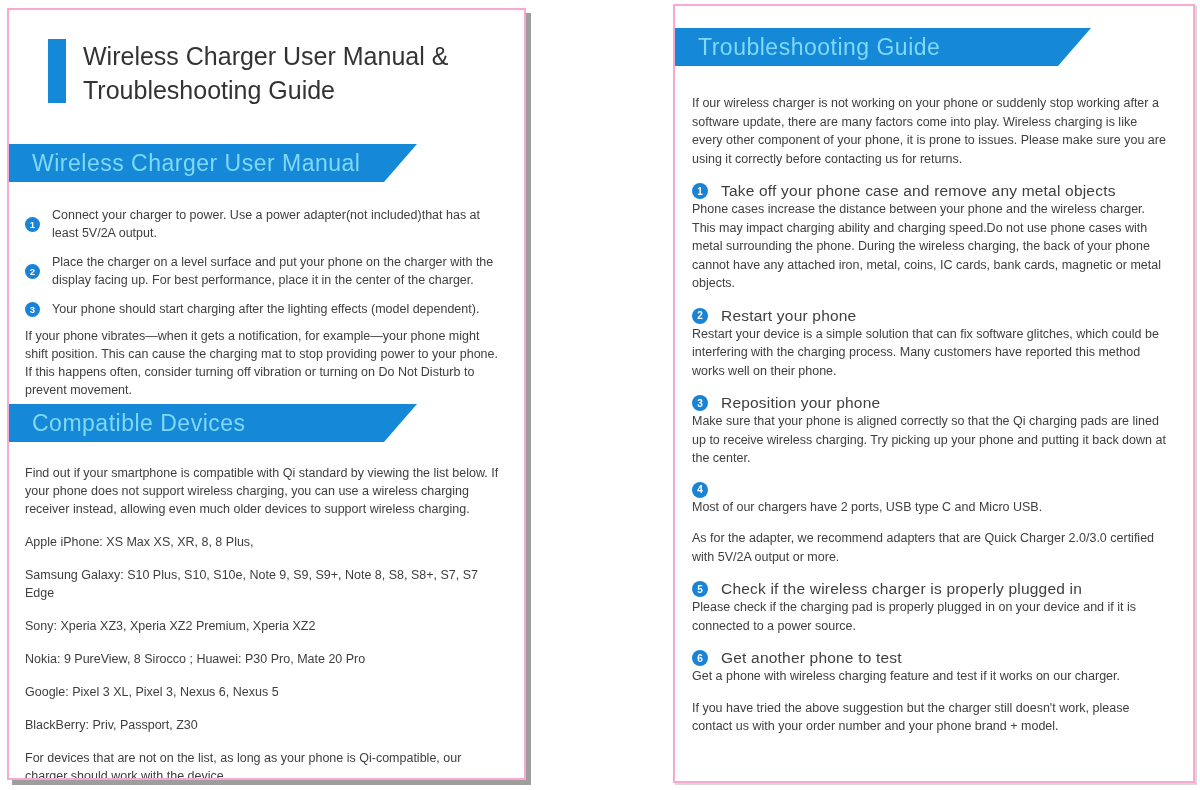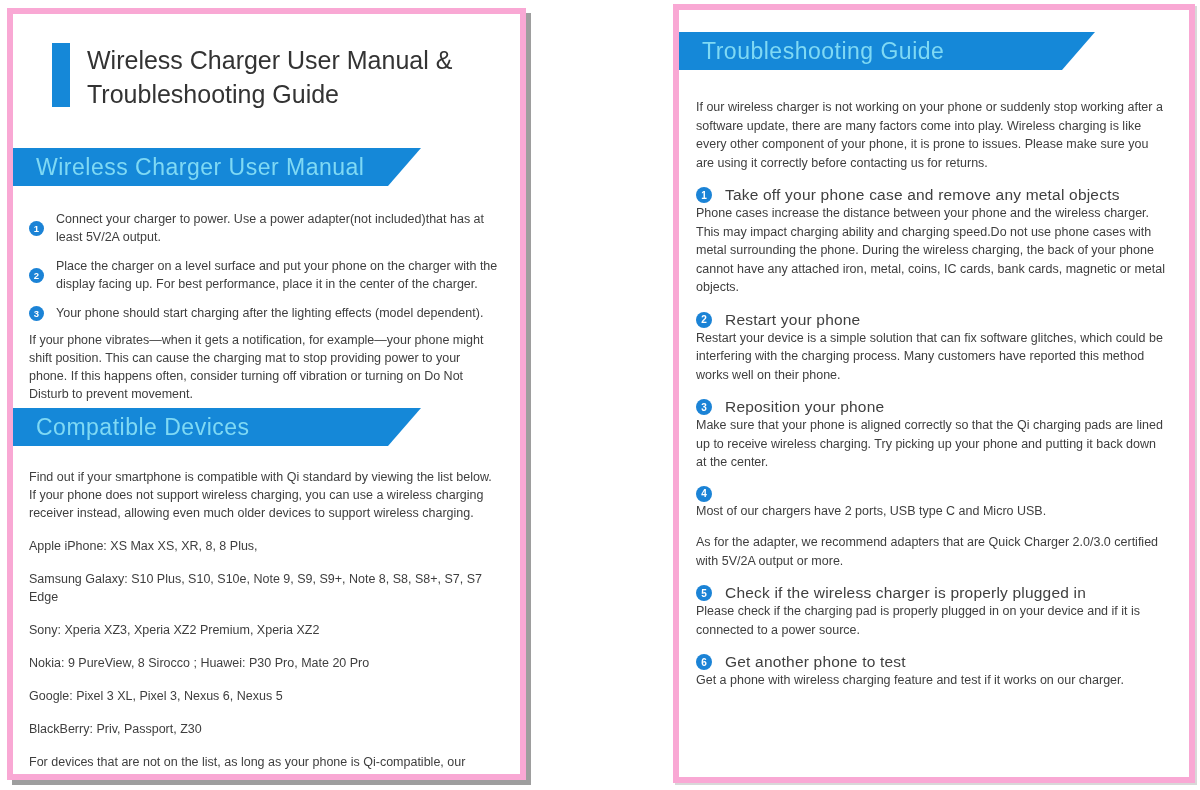--- a/index.html
+++ b/index.html
@@ -1,21 +1,21 @@
 <!DOCTYPE html>
 <html><head>
 <meta charset="utf-8">
 <style>
   html,body{margin:0;padding:0;}
   body{
     width:1200px;height:790px;position:relative;background:#ffffff;
     font-family:"Liberation Sans", sans-serif;color:#3e3e3e;
     -webkit-font-smoothing:antialiased;
   }
-  .page{position:absolute;background:#ffffff;border:6px solid #f9a8d4;box-sizing:border-box;overflow:hidden;}
+  .page{position:absolute;background:#ffffff;border:2px solid #f9a8d4;box-sizing:border-box;overflow:hidden;}
   .page-left{left:7px;top:8px;width:519px;height:772px;box-shadow:5px 5px 0 #9e9e9e;}
   .page-right{left:673px;top:4px;width:522px;height:779px;box-shadow:2px 2px 0 #d8d8d8;}
 
   
   .title-row{display:flex;gap:17px;margin:29px 20px 0 39px;}
   .title-bar{width:18px;height:64px;background:#1588d8;flex:0 0 18px;}
   .title-text{font-size:25px;line-height:34px;color:#333333;padding-top:0;}
 
   
   .banner{
@@ -145,13 +145,14 @@
     <span class="ts-num">5</span>
     <span class="ts-head-text">Check if the wireless charger is properly plugged in</span>
   </div>
   <div class="body-text ts-para">Please check if the charging pad is properly plugged in on your device and if it is connected to a power source.</div>
 
   <div class="ts-item-head">
     <span class="ts-num">6</span>
     <span class="ts-head-text">Get another phone to test</span>
   </div>
   <div class="body-text ts-para">Get a phone with wireless charging feature and test if it works on our charger.</div>
+  <div class="body-text ts-para" style="margin-top:13px;">If you have tried the above suggestion but the charger still doesn't work, please contact us with your order number and your phone brand + model.</div>
 </div>
 
 </body></html>

